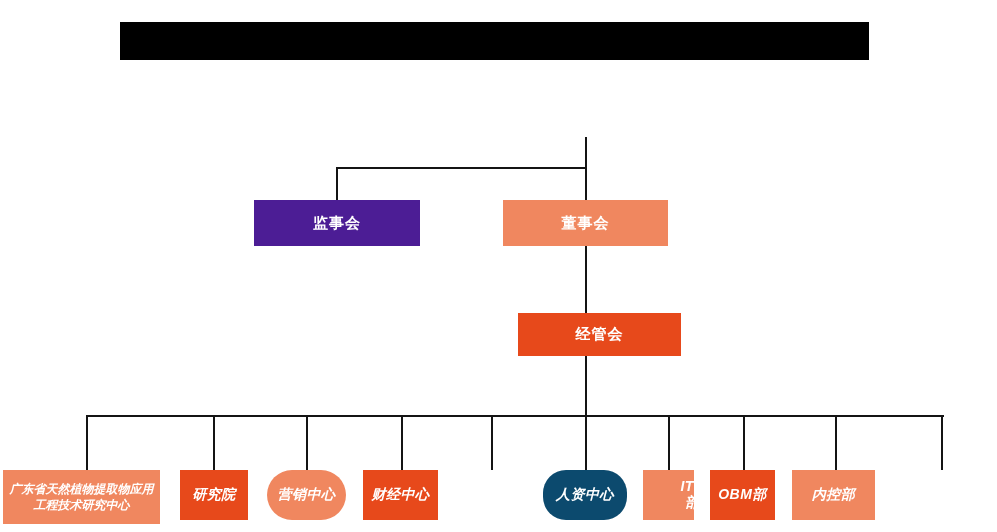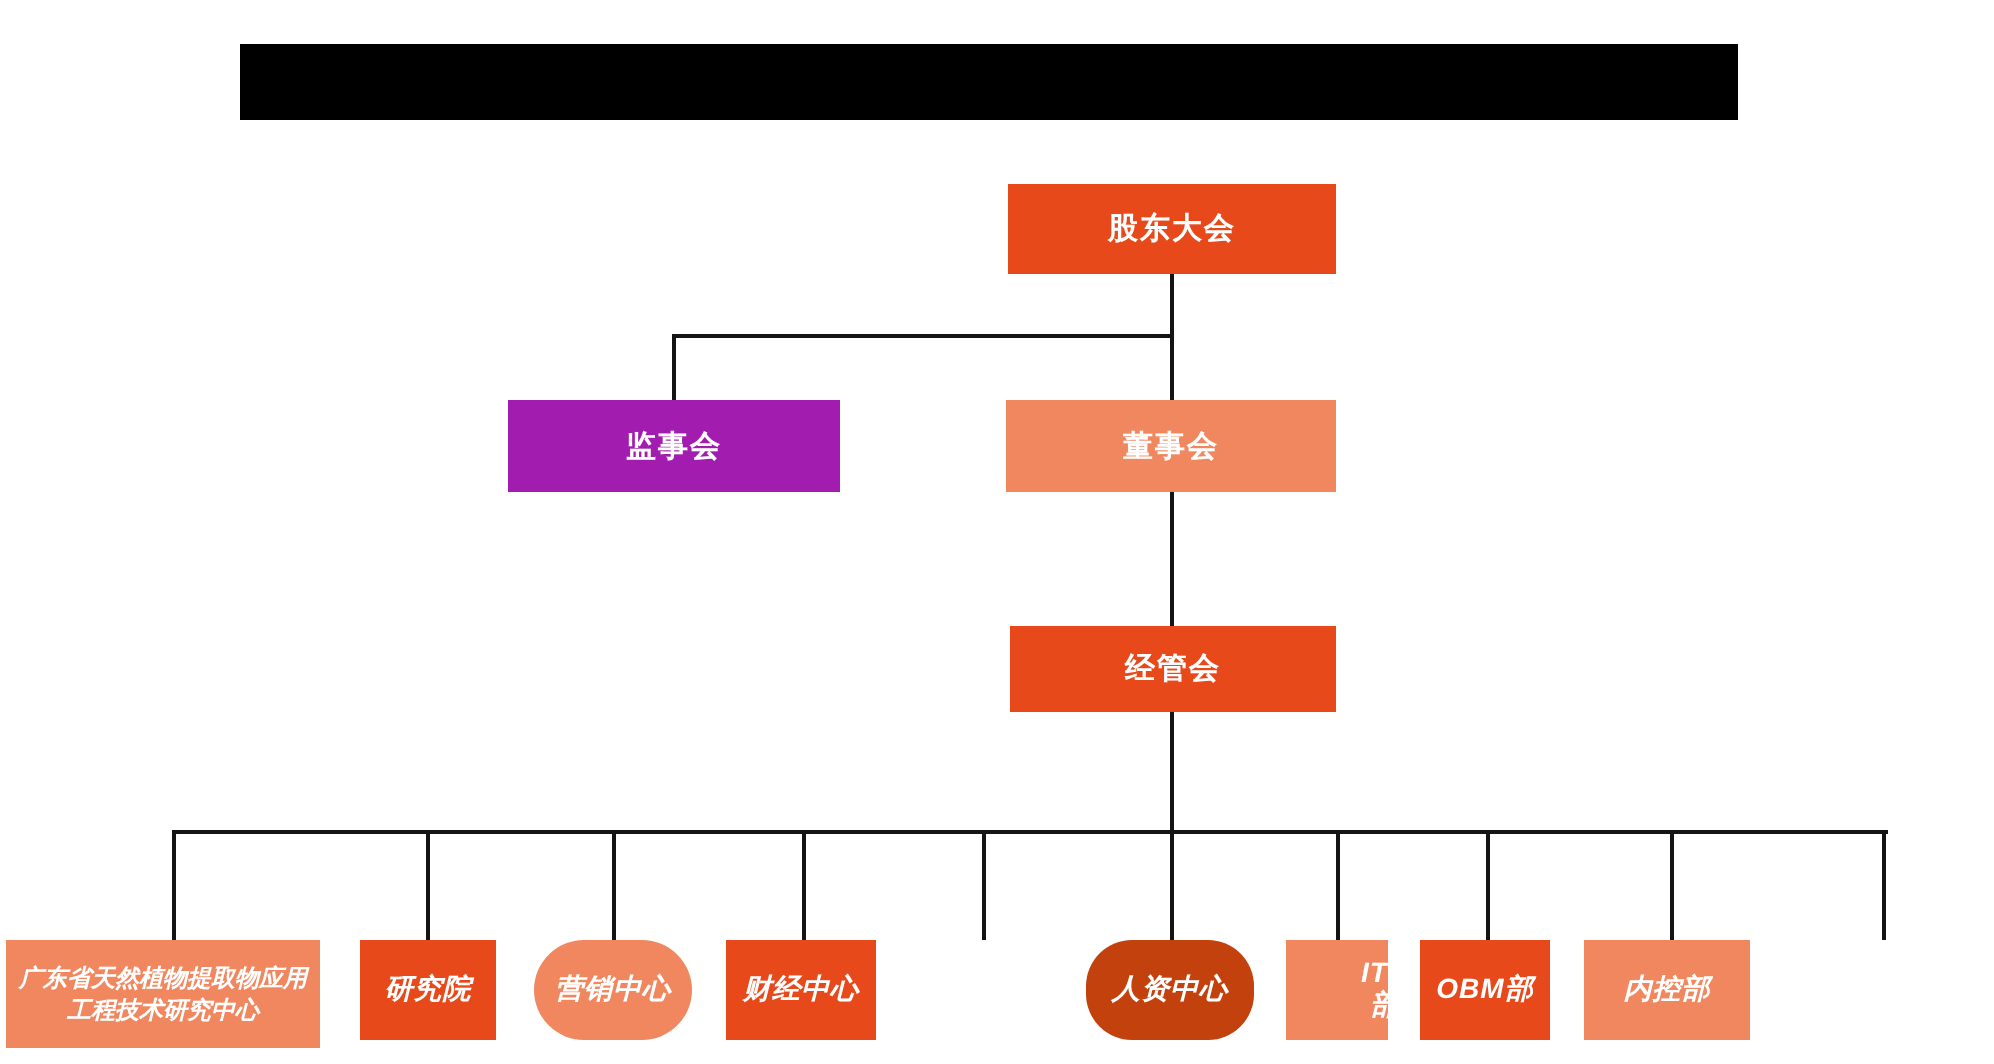--- a/index.html
+++ b/index.html
@@ -90,38 +90,37 @@
   <div class="line l-dp1"></div>
   <div class="line l-dp2"></div>
   <div class="line l-dp3"></div>
   <div class="line l-dp4"></div>
   <div class="line l-dp5"></div>
   <div class="line l-dp6"></div>
   <div class="line l-dp7"></div>
   <div class="line l-dp8"></div>
   <div class="line l-dp9"></div>
 
-  <div class="node n-shareholders" style="background: rgb(231, 73, 27);">股东大会</div>
 
-  <div class="node n-supervisory" style="background: #a21caf;">监事会</div>
+  <div class="node n-supervisory" style="background: #4c1d95;">监事会</div>
 
   <div class="node n-board" style="background: rgb(240, 135, 95);">董事会</div>
 
-  <div class="node n-management" style="background: rgb(231, 73, 27);">经管会</div>
+  <div class="node n-management" style="background: rgb(231, 73, 27); margin-left: 13px;">经管会</div>
 
   <div class="node dept dept-long n-d0" style="background: rgb(240, 135, 95);">广东省天然植物提取物应用工程技术研究中心</div>
 
   <div class="node dept n-d1" style="background: rgb(231, 73, 27);">研究院</div>
 
   <div class="node dept n-d2" style="background: rgb(240, 135, 95); border-radius: 25px;">营销中心</div>
 
   <div class="node dept n-d3" style="background: rgb(231, 73, 27);">财经中心</div>
 
 
-  <div class="node dept n-d5" style="background: #c2410c; border-radius: 23px;">人资中心</div>
+  <div class="node dept n-d5" style="background: #0c4a6e; border-radius: 23px;">人资中心</div>
 
   <div class="node dept n-d6" style="background: rgb(240, 135, 95);">ITD部</div>
 
   <div class="node dept n-d7" style="background: rgb(231, 73, 27);">OBM部</div>
 
   <div class="node dept n-d8" style="background: rgb(240, 135, 95);">内控部</div>
 
 
 </div>
 

